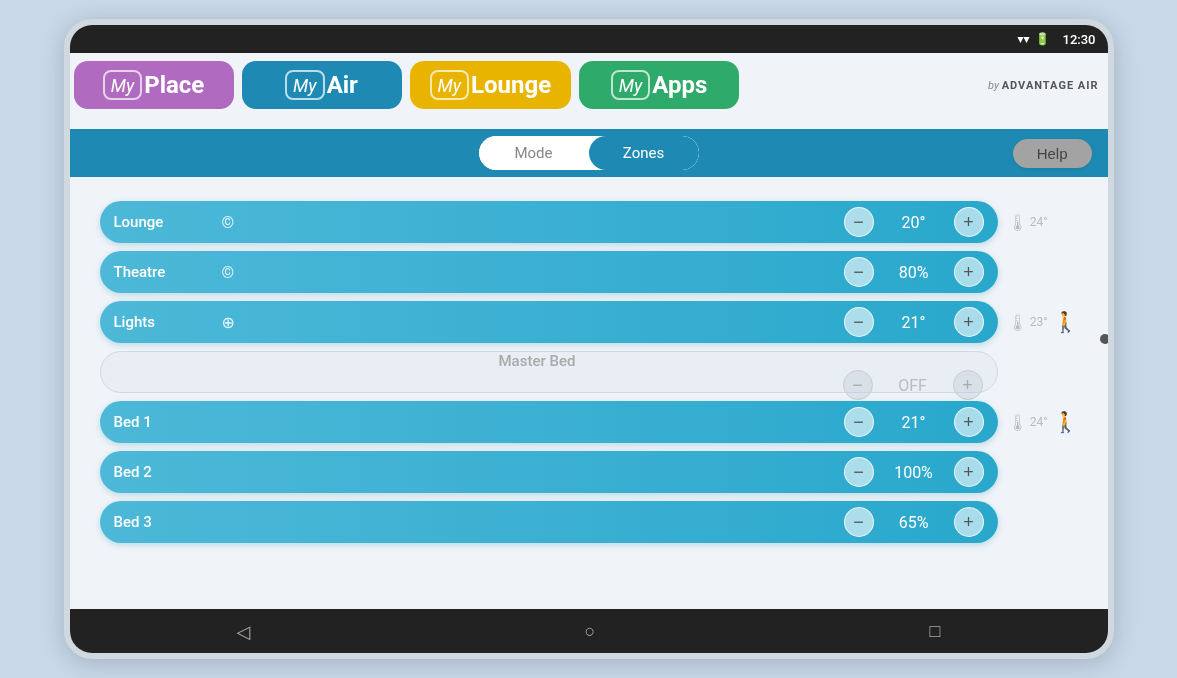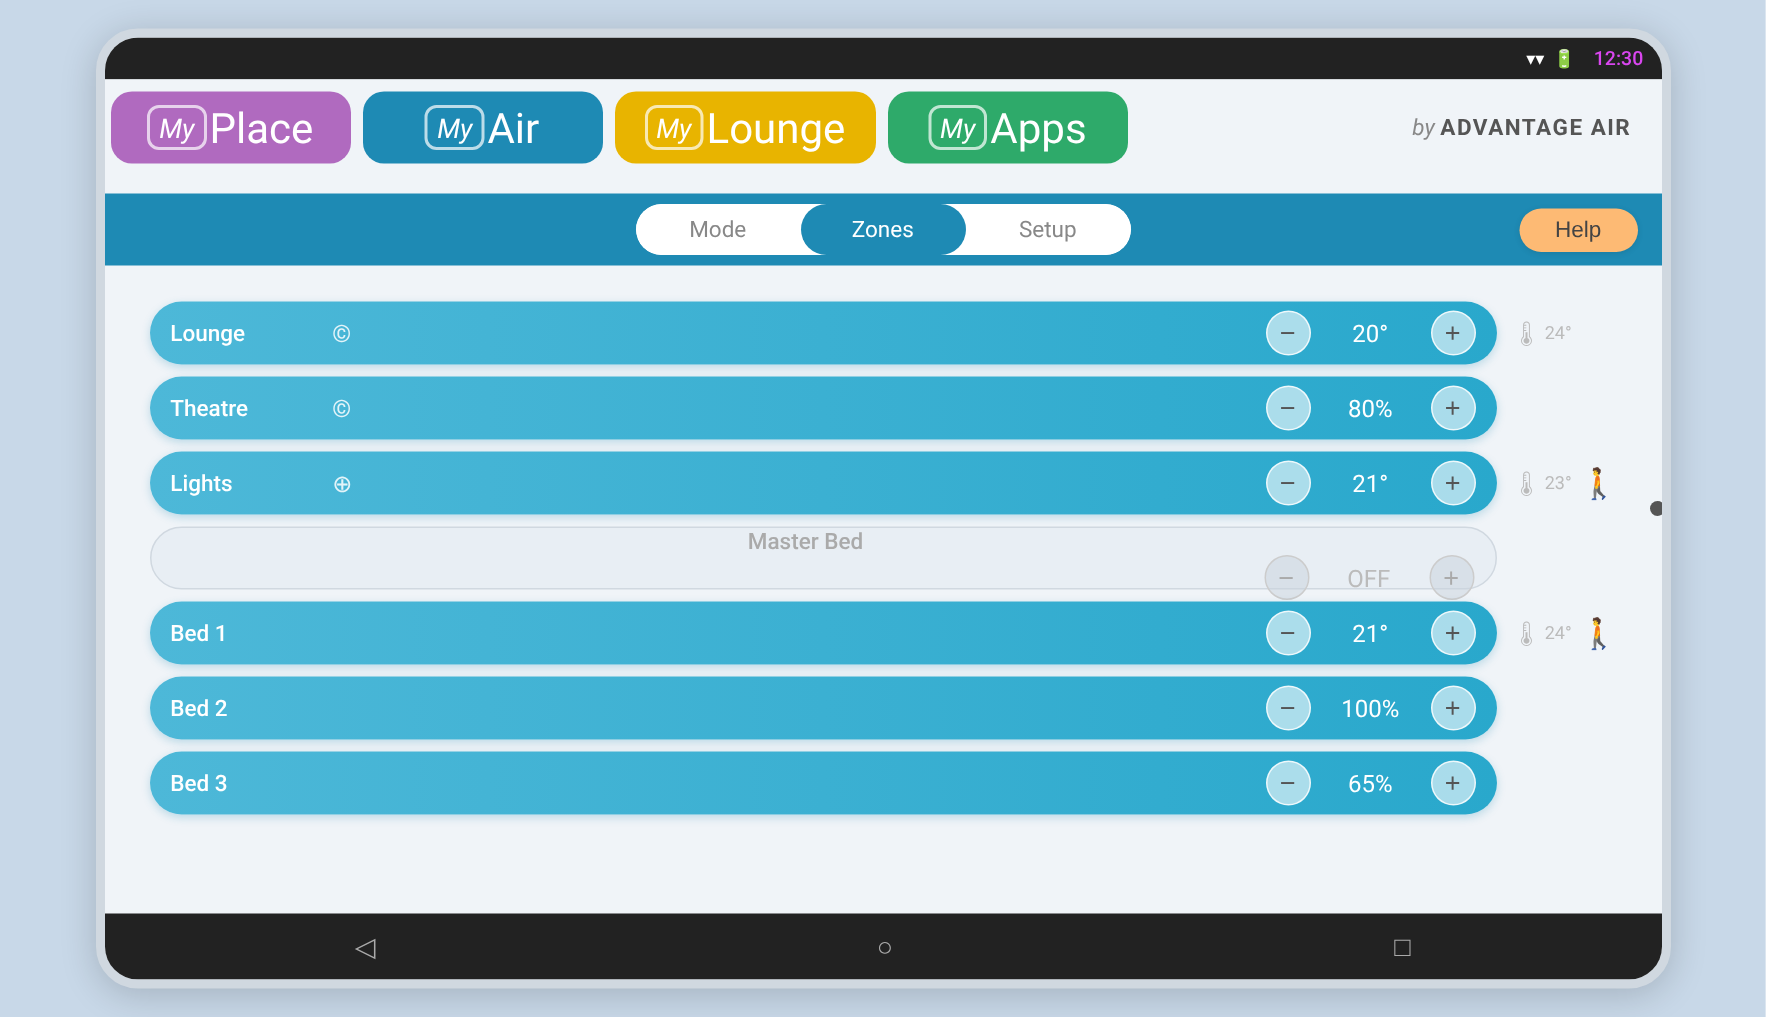--- a/index.html
+++ b/index.html
@@ -42,21 +42,21 @@
     }
     .wifi-icon {
       color: white;
       font-size: 12px;
     }
     .battery-icon {
       color: white;
       font-size: 12px;
     }
     .time {
-      color: #d946ef;
+      color: #ffffff;
       font-size: 13px;
       font-weight: 500;
       margin-left: 6px;
     }
     
     .app {
       flex: 1;
       display: flex;
       flex-direction: column;
       background: #f0f4f8;
@@ -84,31 +84,31 @@
       font-weight: 600;
       color: white;
       min-width: 160px;
     }
     .nav-tab .my-text {
       font-style: italic;
       font-weight: 400;
       font-size: 18px;
     }
     .nav-tab .brand-text {
-      font-weight: 400;
-      font-size: 28px;
+      font-weight: 700;
+      font-size: 24px;
     }
     .nav-tab-myplace { background: #b06abf; }
     .nav-tab-myair { background: #1e8ab4; }
     .nav-tab-mylights { background: #e8b400; }
     .nav-tab-myapps { background: #2eaa6a; }
     .advantage-logo {
       margin-left: auto;
-      padding-right: 20px;
-      font-size: 15px;
+      padding-right: 9px;
+      font-size: 11px;
       color: #666;
       white-space: nowrap;
     }
     .advantage-logo .by { font-style: italic; color: #888; }
     .advantage-logo .brand { font-weight: 700; color: #555; letter-spacing: 1px; }
     
     .toolbar {
       background: #1e8ab4;
       height: 48px;
       display: flex;
@@ -138,21 +138,21 @@
       min-width: 110px;
     }
     .toolbar-tab.active {
       background: #1e8ab4;
       color: white;
       border-radius: 22px;
     }
     .help-btn {
       position: absolute;
       right: 16px;
-      background: #fdba74;
+      background: #a3a3a3;
       border: none;
       border-radius: 20px;
       padding: 6px 24px;
       font-size: 15px;
       color: #444;
       cursor: pointer;
       box-shadow: 0 1px 4px rgba(0,0,0,0.1);
     }
     
     .main-content {
@@ -332,21 +332,20 @@
       <div class="advantage-logo">
         <span class="by">by </span>
         <span class="brand">ADVANTAGE AIR</span>
       </div>
     </div>
 
     <div class="toolbar">
       <div class="toolbar-tabs">
         <div class="toolbar-tab">Mode</div>
         <div class="toolbar-tab active">Zones</div>
-        <div class="toolbar-tab">Setup</div>
       </div>
       <button class="help-btn">Help</button>
     </div>
 
     <div class="main-content" id="zones-container">
     <div class="zone-row">
       <div class="zone-bar active">
         <span class="zone-name ">Lounge</span>
         <span class="zone-icon">©</span>
         <div class="zone-controls">

